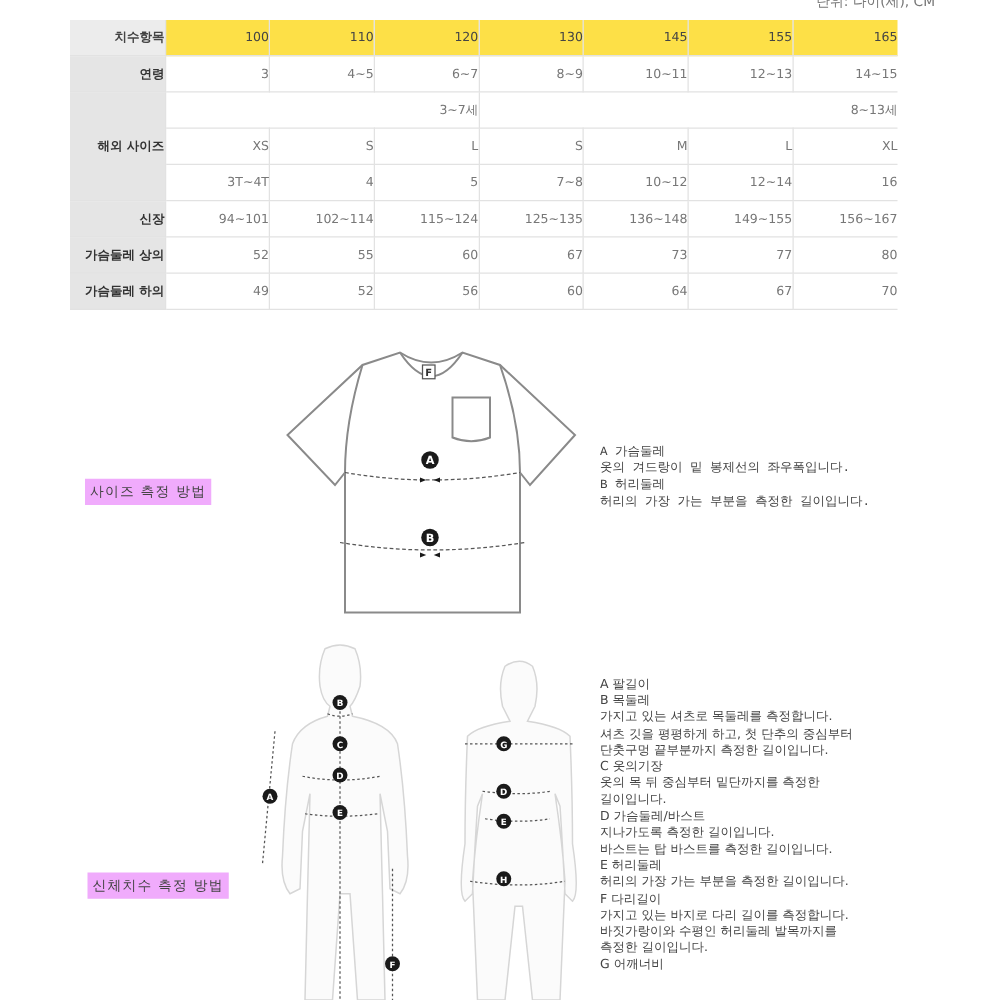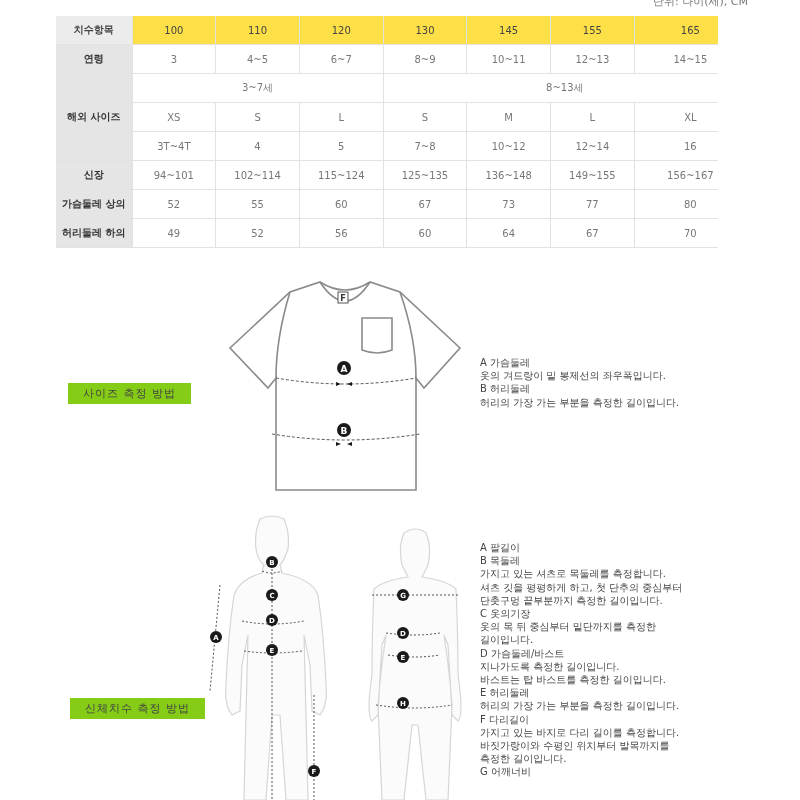--- a/index.html
+++ b/index.html
@@ -2,27 +2,27 @@
 <html><head>
 <meta charset="utf-8">
 <style>
   html, body { margin: 0; padding: 0; background: #ffffff; }
   body { width: 800px; height: 800px; position: relative; overflow: hidden;
          font-family: "DejaVu Sans", sans-serif; color: #666; }
   .unit-label { position: absolute; right: 52px; top: -6px; font-size: 11px; color: #777; }
   table.size-table { position: absolute; left: 56px; top: 16px; width: 662px;
          border-collapse: collapse; font-size: 10px; table-layout: fixed; }
   table.size-table td { border-bottom: 1px solid #e2e2e2; border-right: 1px solid #e2e2e2;
-         text-align: center; height: 28px; padding: 0; color: #777; }
+         text-align: right; height: 28px; padding: 0; color: #777; }
   table.size-table td.rowhead { background: #e5e5e5; color: #333; font-weight: bold; width: 76px; }
   table.size-table tr.head td { background: #fde047; color: #444; }
   table.size-table tr.head td.rowhead { background: #ececec; }
   table.size-table td:last-child { border-right: none; padding-left: 28px; }
-  .section-label { position: absolute; background: #84cc16; color: #444; font-size: 11px;
-         padding: 3px 15px; letter-spacing: 1px; }
+  .section-label { position: absolute; background: #f0abfc; color: #444; font-size: 11px;
+         padding: 3px 4px; letter-spacing: 1px; }
   .desc { position: absolute; font-size: 10px; line-height: 13.2px; color: #444; white-space: nowrap; }
   .desc div { margin: 0; }
   svg { position: absolute; }
 </style>
 </head>
 <body>
 
 <div class="unit-label">단위: 나이(세), CM</div>
 
 <table class="size-table">
@@ -94,21 +94,21 @@
     <td class="rowhead">가슴둘레 상의</td>
     <td>52</td>
     <td>55</td>
     <td>60</td>
     <td>67</td>
     <td>73</td>
     <td>77</td>
     <td>80</td>
   </tr>
   <tr>
-    <td class="rowhead">허리둘레 하의</td>
+    <td class="rowhead">가슴둘레 하의</td>
     <td>49</td>
     <td>52</td>
     <td>56</td>
     <td>60</td>
     <td>64</td>
     <td>67</td>
     <td>70</td>
   </tr>
 </tbody>
   </table>
@@ -136,21 +136,21 @@
   <polygon points="116,104 121,106 116,108" fill="#1a1a1a"></polygon>
   <polygon points="132,104 127,106 132,108" fill="#1a1a1a"></polygon>
   <g>
     <circle cx="124" cy="152" r="7" fill="#1a1a1a"></circle>
     <text x="124" y="155.5" font-size="9" fill="#fff" text-anchor="middle" font-weight="bold" font-family="DejaVu Sans, sans-serif">B</text>
   </g>
   <polygon points="116,164 121,166 116,168" fill="#1a1a1a"></polygon>
   <polygon points="132,164 127,166 132,168" fill="#1a1a1a"></polygon>
 </svg>
 
-<div class="desc" style="left:480px; top:356px;">
+<div class="desc" style="left:480px; top:356px;font-family:Liberation Mono, monospace;">
   <div>A 가슴둘레</div>
   <div>옷의 겨드랑이 밑 봉제선의 좌우폭입니다.</div>
   <div>B 허리둘레</div>
   <div>허리의 가장 가는 부분을 측정한 길이입니다.</div>
 </div>
 
 <div class="section-label" style="left:70px; top:698px;">신체치수 측정 방법</div>
 
 <svg style="left:200px; top:515px;" width="160" height="285" viewBox="0 0 160 285">
   <g fill="#fbfbfb" stroke="#d6d6d6" stroke-width="1.2">
@@ -227,16 +227,16 @@
   <div>C 옷의기장</div>
   <div>옷의 목 뒤 중심부터 밑단까지를 측정한</div>
   <div>길이입니다.</div>
   <div>D 가슴둘레/바스트</div>
   <div>지나가도록 측정한 길이입니다.</div>
   <div>바스트는 탑 바스트를 측정한 길이입니다.</div>
   <div>E 허리둘레</div>
   <div>허리의 가장 가는 부분을 측정한 길이입니다.</div>
   <div>F 다리길이</div>
   <div>가지고 있는 바지로 다리 길이를 측정합니다.</div>
-  <div>바짓가랑이와 수평인 위치부터 발목까지를</div>
+  <div>바짓가랑이와 수평인 허리둘레 발목까지를</div>
   <div>측정한 길이입니다.</div>
   <div>G 어깨너비</div>
 </div>
 
 </body></html>

